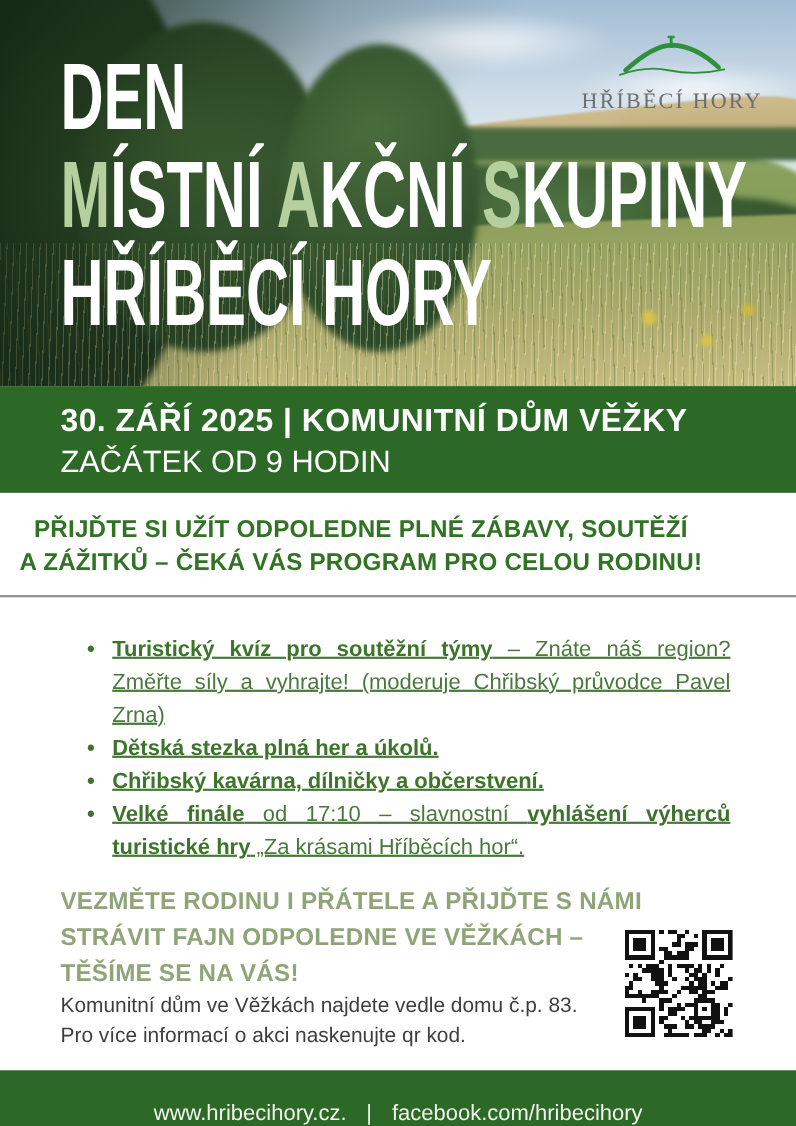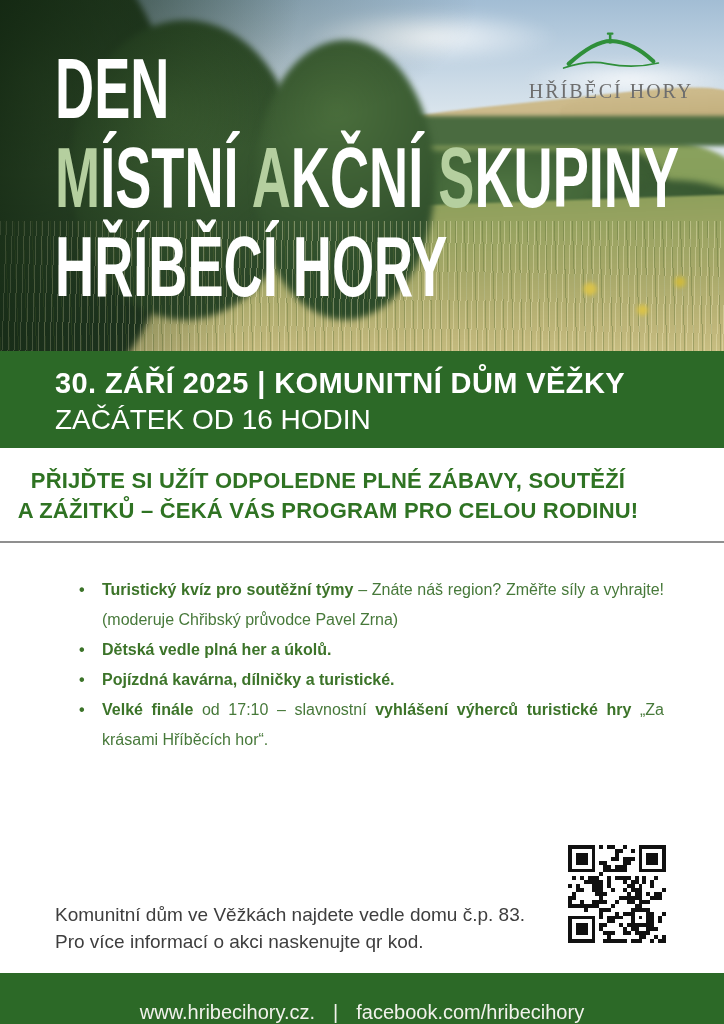--- a/index.html
+++ b/index.html
@@ -51,21 +51,21 @@
   .banner-l2{font-size:28px;margin-top:4px;}
 
   
   .intro{position:absolute;top:466px;left:0;width:656px;text-align:center;color:#2f7323;font-weight:bold;font-size:22px;line-height:30px;letter-spacing:.2px;}
 
   .divider{position:absolute;top:541px;left:0;width:724px;height:2px;background:#8f8f8f;border:none;margin:0;}
 
   
   .program{position:absolute;top:575px;left:64px;width:600px;}
   .program ul{margin:0;padding:0;list-style:none;}
-  .program li{position:relative;padding-left:38px;color:#47793a;font-size:16px;line-height:30px;text-align:justify;}
+  .program li{position:relative;padding-left:38px;color:#47793a;font-size:20px;line-height:30px;text-align:justify;text-decoration:underline;}
   .program li::before{content:"\2022";position:absolute;left:15px;top:0;color:#3c7429;font-weight:bold;}
   .seg-b{font-weight:bold;color:#3c7429;}
 
   
   .cta{position:absolute;top:802px;left:55px;color:#8fa578;font-weight:bold;font-size:22px;line-height:33px;letter-spacing:.2px;}
   .info{position:absolute;top:901px;left:55px;color:#3e3e3e;font-size:19px;line-height:27px;}
   .qr{position:absolute;top:845px;left:568px;width:98px;height:98px;}
   .qr svg{width:100%;height:100%;display:block;}
 
   
@@ -106,39 +106,44 @@
 
     <h1 class="title">
       <span class="t-line">DEN</span>
       <span class="t-line"><span class="accent">M</span><span>ÍSTNÍ </span><span class="accent">A</span><span>KČNÍ </span><span class="accent">S</span><span>KUPINY</span></span>
       <span class="t-line">HŘÍBĚCÍ HORY</span>
     </h1>
   </header>
 
   <section class="banner">
     <div class="banner-l1">30. ZÁŘÍ 2025 | KOMUNITNÍ DŮM VĚŽKY</div>
-    <div class="banner-l2">ZAČÁTEK OD 16 HODIN</div>
+    <div class="banner-l2">ZAČÁTEK OD 9 HODIN</div>
   </section>
 
   <section class="intro">
     <div>PŘIJĎTE SI UŽÍT ODPOLEDNE PLNÉ ZÁBAVY, SOUTĚŽÍ</div>
     <div>A ZÁŽITKŮ – ČEKÁ VÁS PROGRAM PRO CELOU RODINU!</div>
   </section>
 
   <hr class="divider">
 
   <section class="program">
     <ul>
       <li><span class="seg-b">Turistický kvíz pro soutěžní týmy</span><span> – Znáte náš region? Změřte síly a vyhrajte! (moderuje Chřibský průvodce Pavel Zrna)</span></li>
-      <li><span class="seg-b">Dětská vedle plná her a úkolů.</span></li>
-      <li><span class="seg-b">Pojízdná kavárna, dílničky a turistické.</span></li>
+      <li><span class="seg-b">Dětská stezka plná her a úkolů.</span></li>
+      <li><span class="seg-b">Chřibský kavárna, dílničky a občerstvení.</span></li>
       <li><span class="seg-b">Velké finále</span><span> od 17:10 – slavnostní </span><span class="seg-b">vyhlášení výherců turistické hry</span><span> „Za krásami Hříběcích hor“.</span></li>
     </ul>
   </section>
 
+  <section class="cta">
+    <div>VEZMĚTE RODINU I PŘÁTELE A PŘIJĎTE S NÁMI</div>
+    <div>STRÁVIT FAJN ODPOLEDNE VE VĚŽKÁCH –</div>
+    <div>TĚŠÍME SE NA VÁS!</div>
+  </section>
 
   <section class="info">
     <div>Komunitní dům ve Věžkách najdete vedle domu č.p. 83.</div>
     <div>Pro více informací o akci naskenujte qr kod.</div>
   </section>
 
   <div class="qr">
     <svg viewBox="0 0 25 25" shape-rendering="crispEdges" aria-hidden="true">
       <rect width="25" height="25" fill="#ffffff"></rect>
       <g id="qr-mods" fill="#111111">

